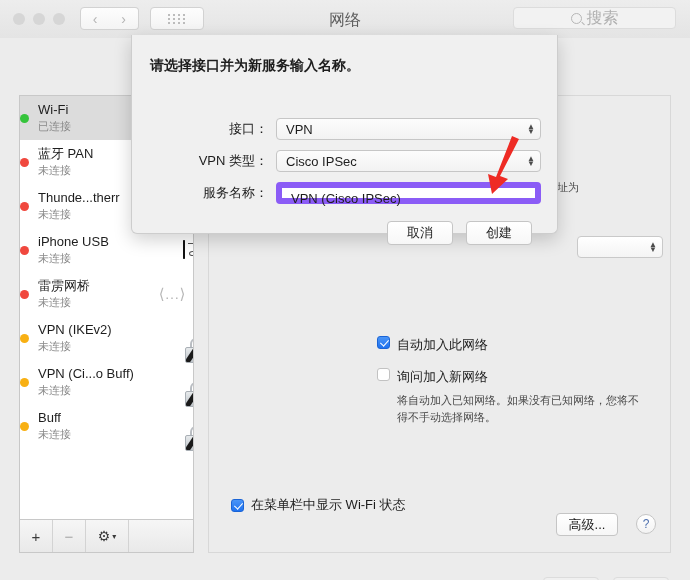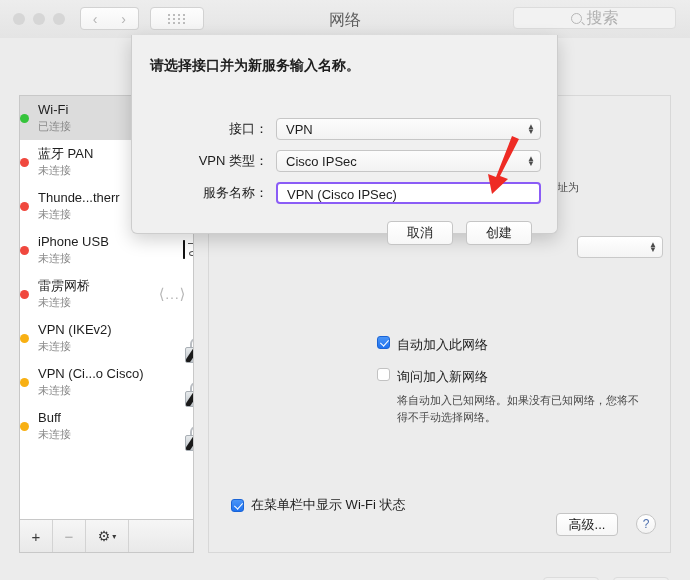--- a/index.html
+++ b/index.html
@@ -287,21 +287,21 @@
   .field-ctrl {
     position: absolute; left: 144px; width: 265px; height: 22px;
     box-sizing: border-box; border-radius: 4px;
   }
   .popup-ctrl {
     background: linear-gradient(to bottom,#fcfcfc,#f2f2f2);
     border: 1px solid #c6c6c6;
   }
   .text-ctrl {
     background: #ffffff;
-    border: 2px solid #8b5cf6;
+    border: 6px solid #8b5cf6;
   }
   .ctrl-value {
     position: absolute; left: 9px; top: 0; line-height: 22px;
     font-size: 13px; color: #1d1d1d;
   }
   .sheet-btn {
     position: absolute; top: 186px;
     width: 66px; height: 24px;
     background: linear-gradient(to bottom,#ffffff,#f7f7f7);
     border: 1px solid #c5c5c5; border-radius: 4px;
@@ -408,21 +408,21 @@
             <span class="dot orange"></span>
             <span class="svc-text">
               <span class="svc-name">VPN (IKEv2)</span>
               <span class="svc-status">未连接</span>
             </span>
             <span class="svc-icon"><span class="lock"><span class="shackle"></span><span class="body"></span></span></span>
           </div>
           <div class="svc-row">
             <span class="dot orange"></span>
             <span class="svc-text">
-              <span class="svc-name">VPN (Ci...o Cisco)</span>
+              <span class="svc-name">VPN (Ci...o Buff)</span>
               <span class="svc-status">未连接</span>
             </span>
             <span class="svc-icon"><span class="lock"><span class="shackle"></span><span class="body"></span></span></span>
           </div>
           <div class="svc-row">
             <span class="dot orange"></span>
             <span class="svc-text">
               <span class="svc-name">Buff</span>
               <span class="svc-status">未连接</span>
             </span>

